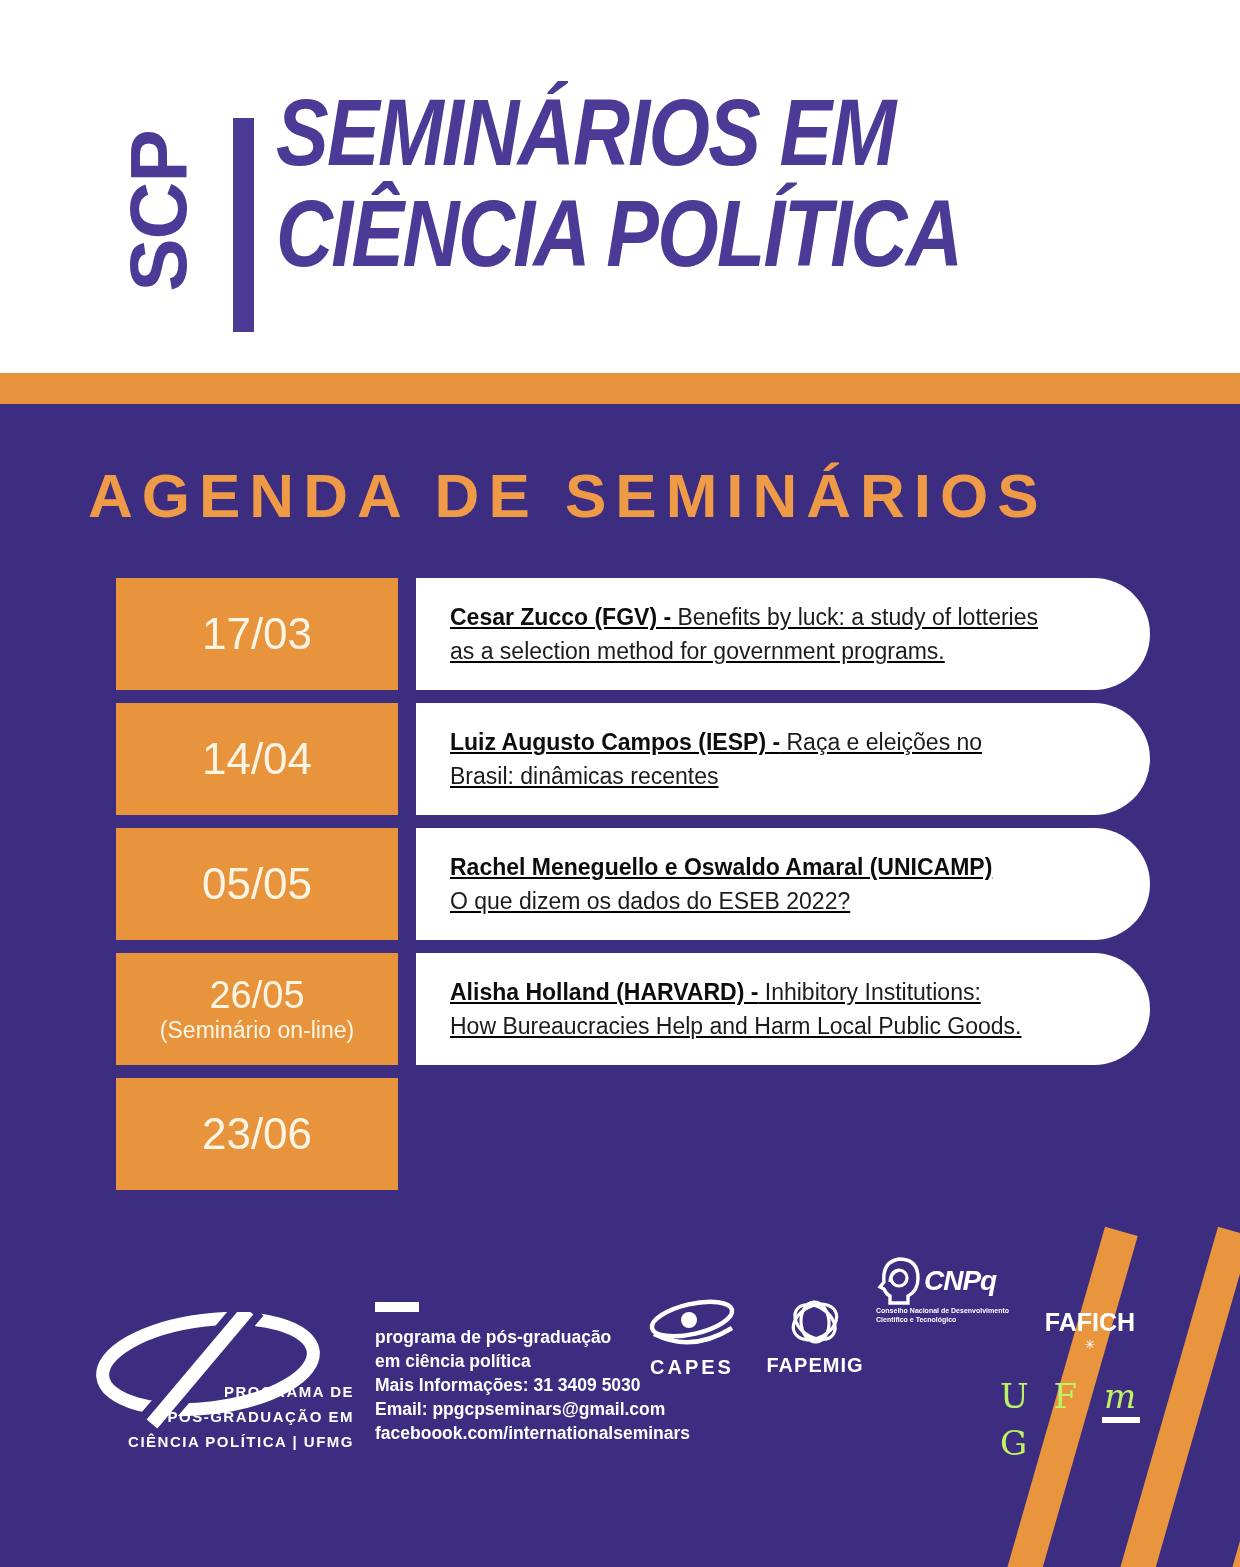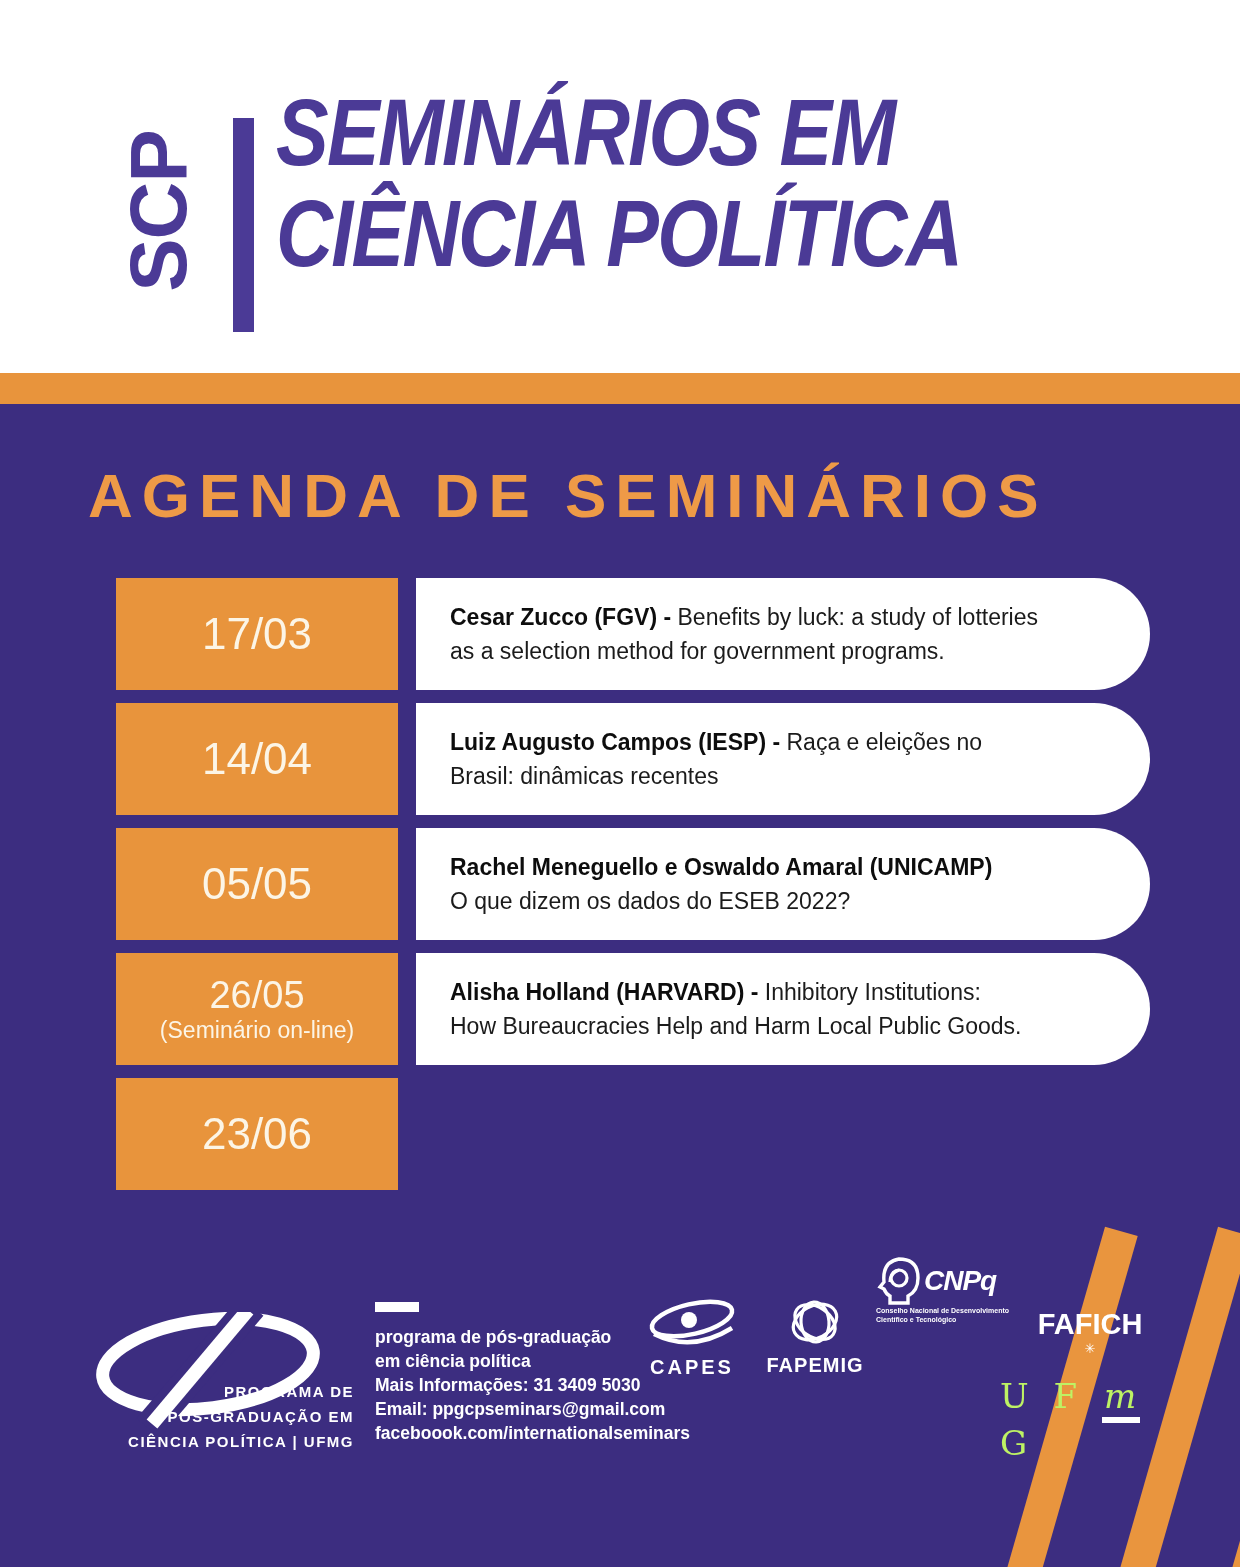--- a/index.html
+++ b/index.html
@@ -27,21 +27,21 @@
 
   .rows{position:absolute;left:88px;right:90px;top:174px;display:flex;
         flex-direction:column;gap:13px;margin-left:28px;}
   .row{display:flex;gap:18px;height:112px;}
   .datebox{flex:none;width:282px;background:#E8943C;display:flex;flex-direction:column;
            align-items:center;justify-content:center;color:#FCF5E6;}
   .date{font-size:44px;line-height:48px;}
   .date.small{font-size:38px;line-height:42px;}
   .note{font-size:23px;line-height:28px;}
   .card{flex:1;background:#ffffff;border-radius:0 58px 58px 0;display:flex;
-        align-items:center;padding:0 72px 0 34px;}
+        align-items:center;padding:0 72px 0 34px;text-decoration:underline;}
   .card-text{margin:0;font-size:23px;line-height:34px;color:#1b1b1b;white-space:pre-line;}
   .card-text b{font-weight:700;color:#0d0d0d;}
   .card-text.stacked b{display:block;}
 
   
   .stripe{position:absolute;width:34px;height:380px;top:820px;background:#E9953E;
           transform:rotate(16deg);z-index:1;}
   .s1{left:1052px}.s2{left:1165px}.s3{left:1277px}
 
   
@@ -57,21 +57,21 @@
   .partner{position:absolute;color:#fff;z-index:2;text-align:center;}
   .capes{left:642px;top:894px;width:100px;}
   .capes .plabel{font-size:20px;font-weight:700;letter-spacing:3px;margin-top:2px;}
   .fapemig{left:760px;top:892px;width:110px;text-align:center;}
   .fapemig .plabel{font-size:20px;font-weight:700;letter-spacing:1px;margin-top:0;}
   .cnpq{left:876px;top:852px;width:160px;text-align:left;}
   .cnpq-top{display:flex;align-items:center;gap:2px;}
   .cnpq-name{font-size:28px;font-weight:700;font-style:italic;letter-spacing:-1px;}
   .cnpq-sub{font-size:7px;line-height:8.5px;font-weight:700;white-space:pre-line;margin-top:1px;}
   .fafich{left:1036px;top:904px;width:108px;}
-  .fafich .plabel{font-size:29px;font-weight:700;letter-spacing:0px;}
+  .fafich .plabel{font-size:25px;font-weight:700;letter-spacing:0px;}
   .gear{font-size:13px;line-height:13px;margin-top:1px;}
   .ufmg{left:1000px;top:972px;width:150px;text-align:left;font-family:"DejaVu Serif","Liberation Serif",serif;
         font-size:34px;letter-spacing:7px;color:#bef264;}
   .ufmg .m{font-style:italic;display:inline-block;border-bottom:6px solid #fff;
            padding:0 4px 1px 2px;letter-spacing:0;}
 </style>
 </head>
 <body>
 
 <div class="page">

